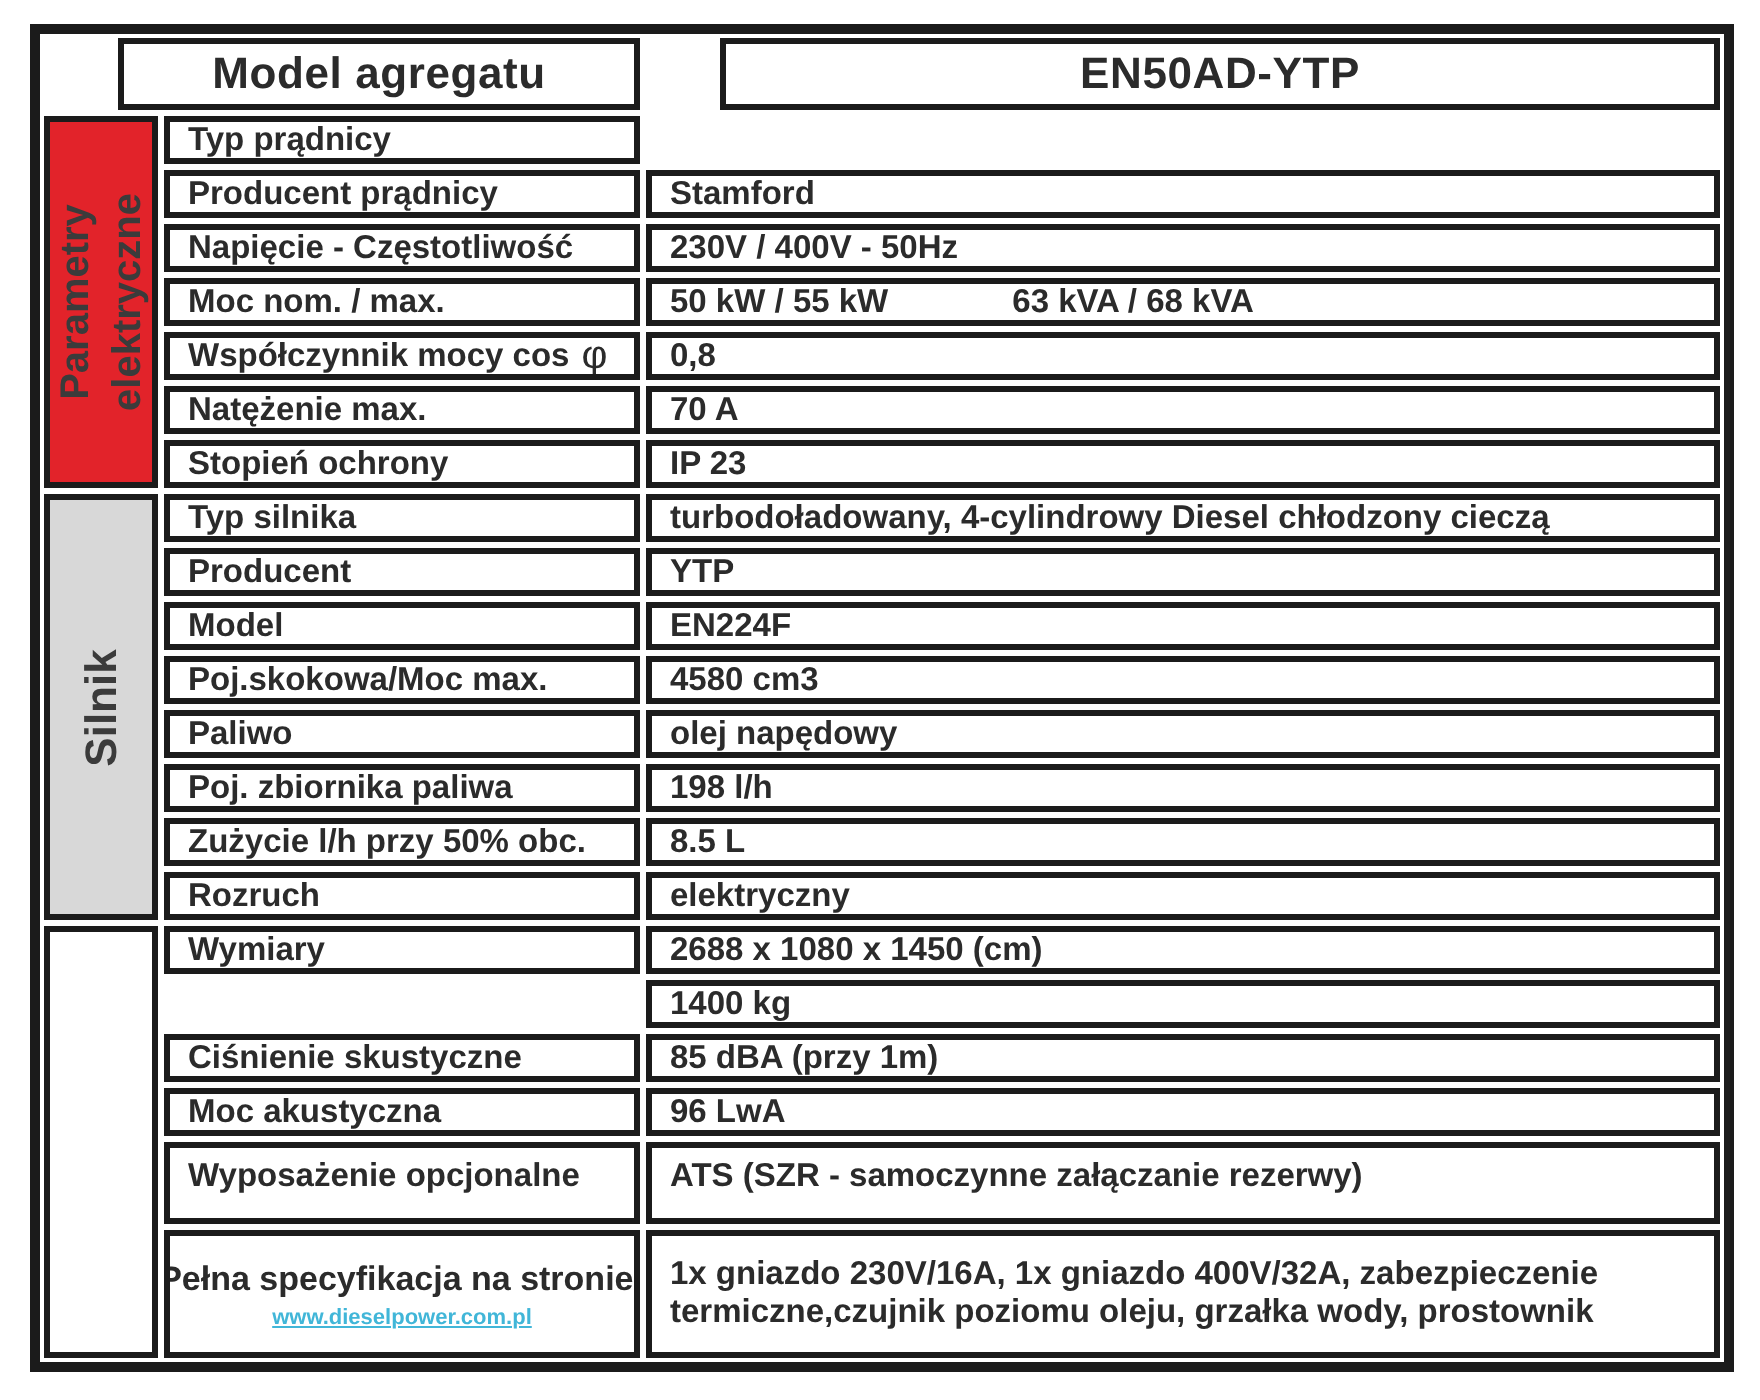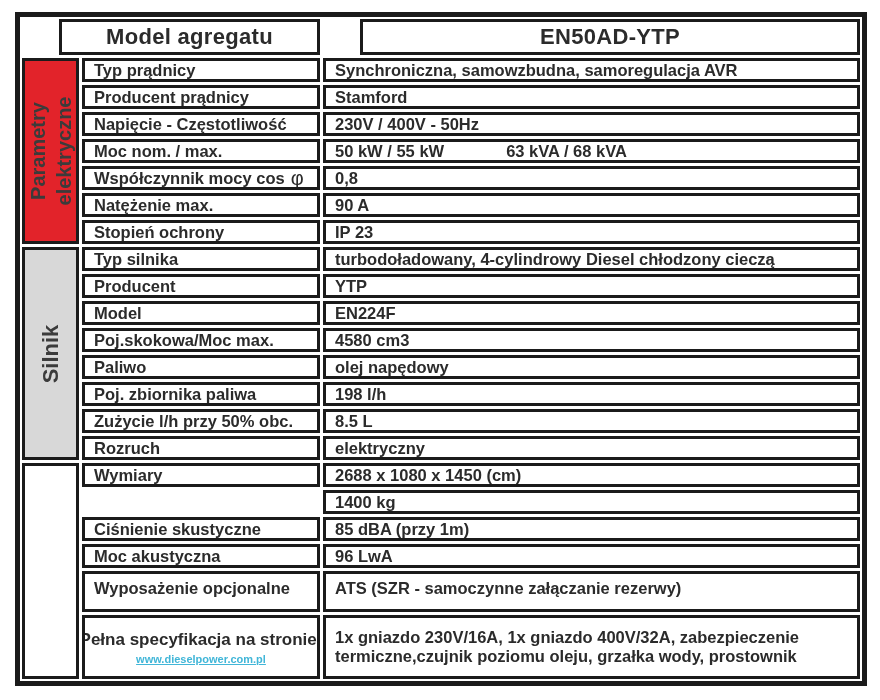--- a/index.html
+++ b/index.html
@@ -119,31 +119,30 @@
 
   <div class="cell footer-label">
     <span class="footer-note">Pełna specyfikacja na stronie:</span>
     <a class="footer-link">www.dieselpower.com.pl</a>
   </div>
 
   <div class="cell value footer-value">1x gniazdo 230V/16A, 1x gniazdo 400V/32A, zabezpieczenie
 termiczne,czujnik poziomu oleju, grzałka wody, prostownik</div>
 
 <div class="cell label" style="grid-area: 2 / 2;">Typ prądnicy</div>
-    <div class="cell value" style="grid-area: 2 / 3;">Synchroniczna, samowzbudna, samoregulacja AVR</div>
     <div class="cell label" style="grid-area: 3 / 2;">Producent prądnicy</div>
     <div class="cell value" style="grid-area: 3 / 3;">Stamford</div>
     <div class="cell label" style="grid-area: 4 / 2;">Napięcie - Częstotliwość</div>
     <div class="cell value" style="grid-area: 4 / 3;">230V / 400V - 50Hz</div>
     <div class="cell label" style="grid-area: 5 / 2;">Moc nom. / max.</div>
     <div class="cell value" style="grid-area: 5 / 3;">50 kW / 55 kW<span class="value2">63 kVA / 68 kVA</span></div>
     <div class="cell label" style="grid-area: 6 / 2;">Współczynnik mocy cos<span class="phi">φ</span></div>
     <div class="cell value" style="grid-area: 6 / 3;">0,8</div>
     <div class="cell label" style="grid-area: 7 / 2;">Natężenie max.</div>
-    <div class="cell value" style="grid-area: 7 / 3;">90 A</div>
+    <div class="cell value" style="grid-area: 7 / 3;">70 A</div>
     <div class="cell label" style="grid-area: 8 / 2;">Stopień ochrony</div>
     <div class="cell value" style="grid-area: 8 / 3;">IP 23</div>
     <div class="cell label" style="grid-area: 9 / 2;">Typ silnika</div>
     <div class="cell value" style="grid-area: 9 / 3;">turbodoładowany, 4-cylindrowy Diesel chłodzony cieczą</div>
     <div class="cell label" style="grid-area: 10 / 2;">Producent</div>
     <div class="cell value" style="grid-area: 10 / 3;">YTP</div>
     <div class="cell label" style="grid-area: 11 / 2;">Model</div>
     <div class="cell value" style="grid-area: 11 / 3;">EN224F</div>
     <div class="cell label" style="grid-area: 12 / 2;">Poj.skokowa/Moc max.</div>
     <div class="cell value" style="grid-area: 12 / 3;">4580 cm3</div>

